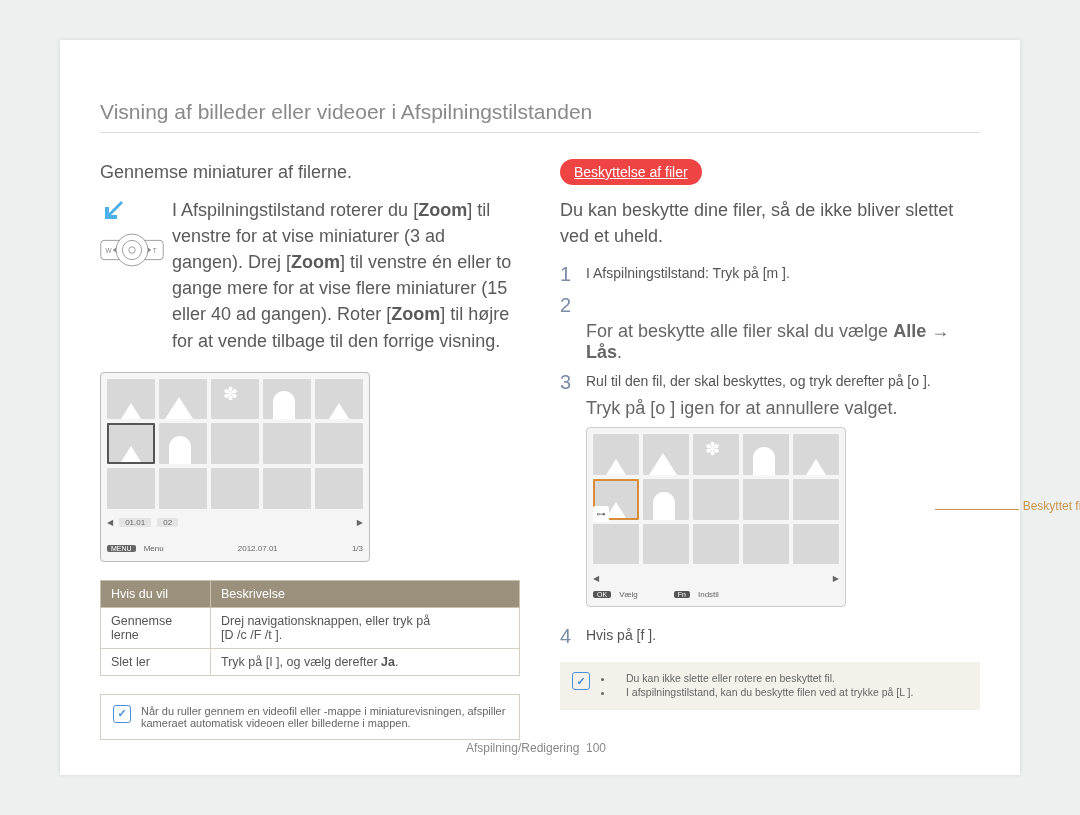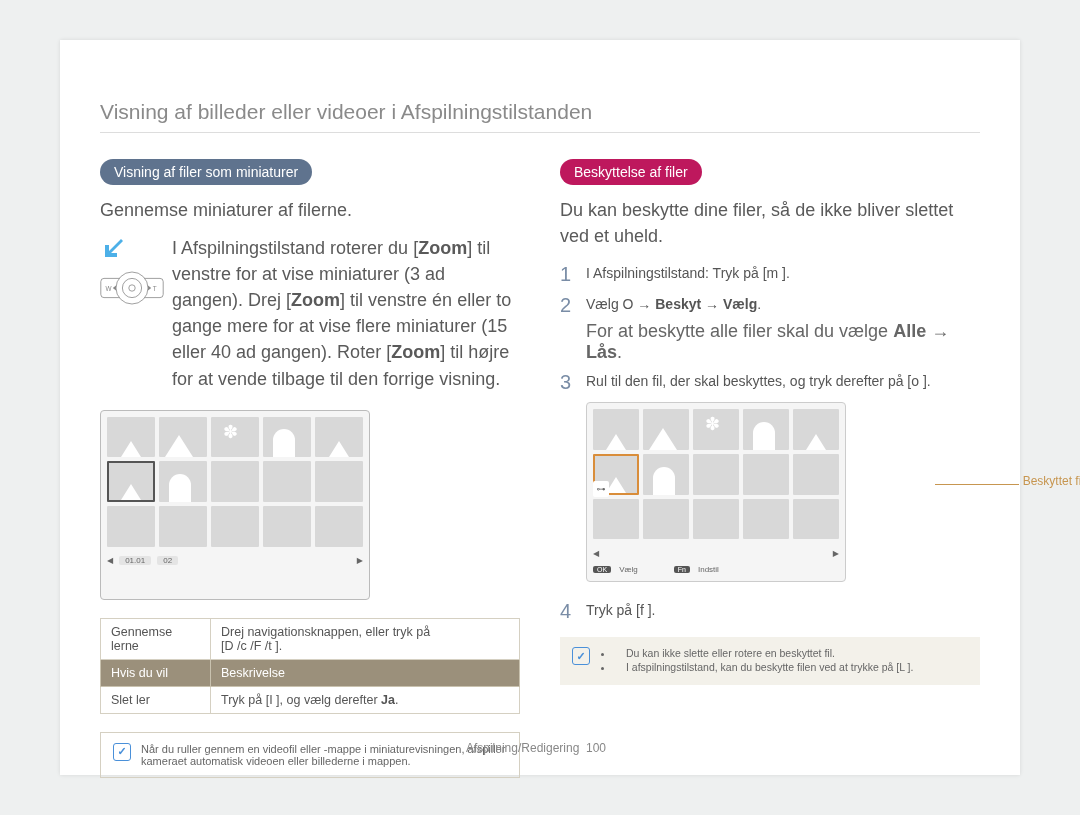--- a/index.html
+++ b/index.html
@@ -34,21 +34,21 @@
   .pill {
     display: inline-block;
     background: #5f738e;
     color: #fff;
     font-size: 14px;
     padding: 5px 14px;
     border-radius: 14px;
     margin-bottom: 12px;
     font-weight: 400;
   }
-  .pill2 { background: #be185d; }
+  .pill2 { background: #ef4444; text-decoration: underline; }
 
   .body { font-size: 18px; color: #5a5a5a; line-height: 1.45; }
 
   .zoom-block { display: flex; gap: 8px; margin-top: 12px; align-items: flex-start; }
   .dial-wrap { flex-shrink: 0; }
   .arrow-blue {
     display: inline-block; width: 26px; height: 24px;
     position: relative; margin-bottom: -6px;
   }
   .arrow-blue svg { width: 100%; height: 100%; }
@@ -141,21 +141,20 @@
 <body>
 
 <div class="page">
 
   <h1 class="page-title">Visning af billeder eller videoer i Afspilningstilstanden</h1>
   <hr class="title-rule">
 
   <div class="cols">
 
     <div class="col">
-      <div class="pill">Visning af filer som miniaturer</div>
       <div class="body">Gennemse miniaturer af filerne.</div>
 
       <div class="zoom-block">
         <div class="dial-wrap">
           <span class="arrow-blue">
             <svg viewBox="0 0 24 24">
                 <path d="M20 4 L8 16 L8 10 L4 10 L4 22 L16 22 L16 18 L10 18 L22 6 Z" fill="#4db0e8"></path>
               </svg>
           </span>
           <div class="dial">
@@ -200,34 +199,40 @@
           <div class="cell"></div>
           <div class="cell"></div>
         </div>
         <div class="tab-bar">
           <span>◀</span>
           <span class="tab">01.01</span>
           <span class="tab">02</span>
           <span style="flex:1"></span>
           <span>▶</span>
         </div>
+        <div class="bot-bar">
+          <span class="menu-b">MENU</span>
+          <span>Menu</span>
+          <span style="flex:1;text-align:center;">2012.07.01</span>
+          <span>1/3</span>
+        </div>
       </div>
 
       <table class="tbl">
         <tbody>
             <tr>
+          <th>Hvis du vil</th>
+          <th>Beskrivelse</th>
+        </tr>
+        <tr>
           <td>Gennemse lerne</td>
           <td>
             <span>Drej navigationsknappen, eller tryk på</span><br>
             <span>[D    /c   /F  /t     ].</span>
           </td>
-        </tr>
-        <tr>
-          <th>Hvis du vil</th>
-          <th>Beskrivelse</th>
         </tr>
         <tr>
           <td>Slet ler</td>
           <td>
             <span>Tryk på [I    ], og vælg derefter </span><b>Ja</b>.
           </td>
         </tr>
       </tbody>
         </table>
 
@@ -241,35 +246,33 @@
       <div class="pill pill2">Beskyttelse af filer</div>
       <div class="body">Du kan beskytte dine filer, så de ikke bliver slettet ved et uheld.</div>
 
       <ol class="steps" style="margin-top:14px;">
         <li>
           <span class="stepnum">1</span>
           <span class="steptext">I Afspilningstilstand: Tryk på [m       ].</span>
         </li>
         <li>
           <span class="stepnum">2</span>
-          <span class="steptext">
-            <span>Vælg O      → </span><b>Beskyt</b><span> → </span><b>Vælg</b><span>.</span>
-          </span>
         </li>
       </ol>
       <div class="substep">
         <span>For at beskytte alle filer skal du vælge </span><b>Alle</b><span> → </span><b>Lås</b><span>.</span>
       </div>
 
       <ol class="steps">
         <li>
           <span class="stepnum">3</span>
           <span class="steptext">Rul til den fil, der skal beskyttes, og tryk derefter på [o      ].</span>
         </li>
       </ol>
+      <div class="substep">Tryk på [o      ] igen for at annullere valget.</div>
 
       <div style="position:relative;">
         <div class="grid2">
           <div class="grid2-inner">
             <div class="cell">
                 <div class="shape-mtn"></div>
               </div>
             <div class="cell shape-mtnbig"></div>
             <div class="cell shape-palm"></div>
             <div class="cell shape-person"></div>
@@ -302,21 +305,21 @@
             <span class="btn-ok">Fn</span>
             <span>Indstil</span>
           </div>
         </div>
         <div class="callout">Beskyttet fil</div>
       </div>
 
       <ol class="steps" style="margin-top:18px;">
         <li>
           <span class="stepnum">4</span>
-          <span class="steptext">Tryk på [f     ].</span>
+          <span class="steptext">Hvis på [f     ].</span>
         </li>
       </ol>
 
       <div class="note-box2">
         <div class="note-icon">✓</div>
         <ul>
           <li>Du kan ikke slette eller rotere en beskyttet fil.</li>
           <li>I afspilningstilstand, kan du beskytte filen ved at trykke på [L          ].</li>
         </ul>
       </div>

